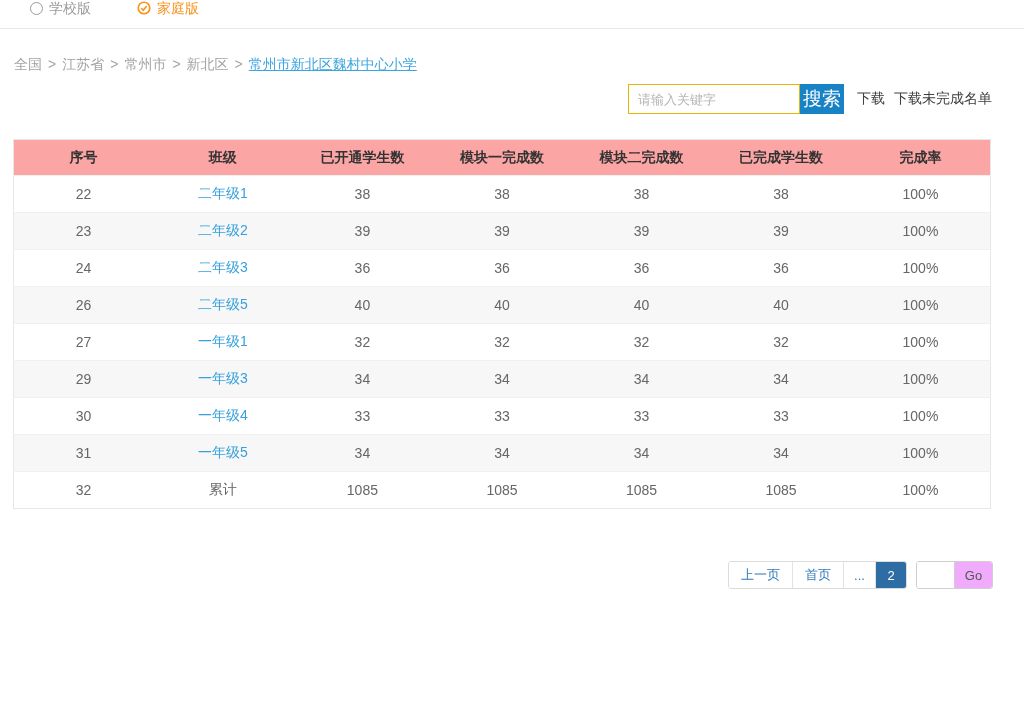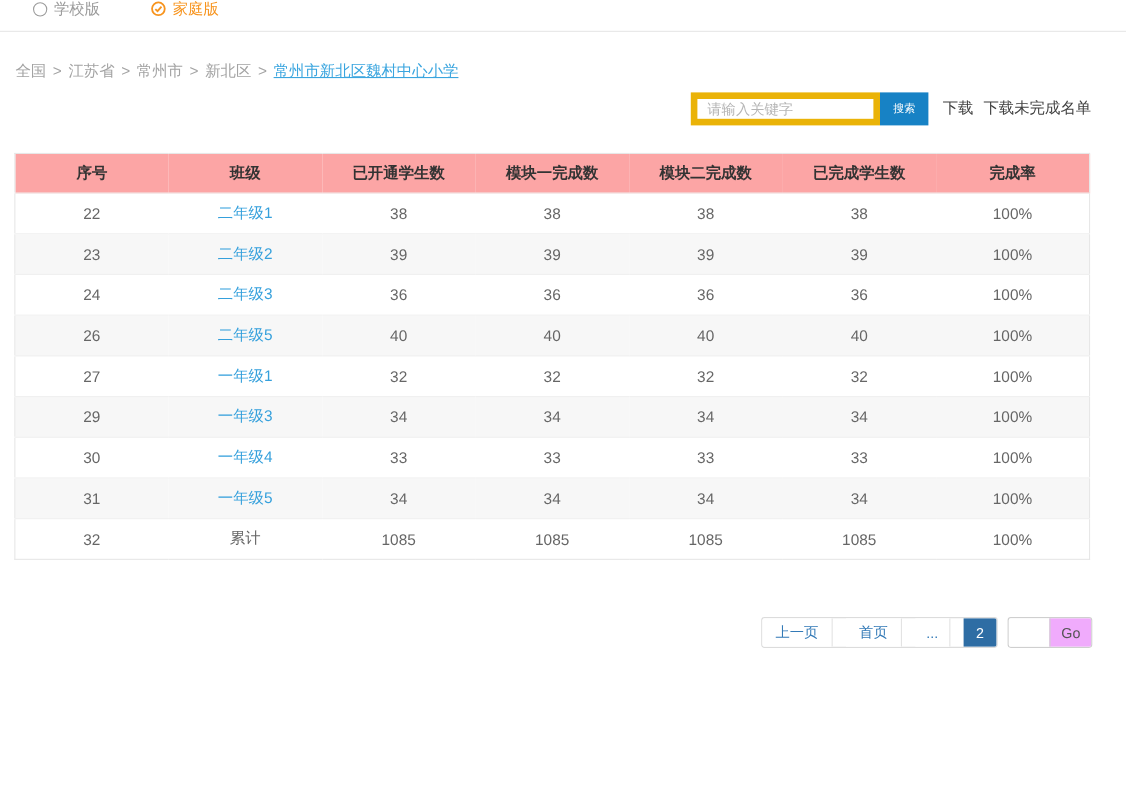--- a/index.html
+++ b/index.html
@@ -19,44 +19,44 @@
 
   
   .breadcrumb { margin:27px 0 0 14px; font-size:14px; color:#a3a3a3; }
   .breadcrumb .sep { margin:0 6px; color:#a3a3a3; }
   .breadcrumb .crumb { color:#a3a3a3; text-decoration:none; cursor:pointer; }
   .breadcrumb .current { color:#3aa5df; text-decoration:underline; cursor:pointer; }
 
   
   .toolbar { margin:10px 32px 0 0; display:flex; justify-content:flex-end;
     align-items:center; }
-  .search-input { width:172px; height:30px; border:6px solid #eab308;
+  .search-input { width:172px; height:30px; border:1px solid #eab308;
     padding:0 9px; font-size:13px; color:#555; outline:none; }
   .search-input::placeholder { color:#b5b5b5; }
   .search-btn { width:44px; height:30px; background:#1782c5; color:#fff;
-    border:none; font-size:10px; cursor:pointer; }
+    border:none; font-size:19px; cursor:pointer; }
   .dl-link { font-size:14px; color:#404040; margin-left:13px; cursor:pointer;
     text-decoration:none; }
   .dl-link + .dl-link { margin-left:9px; }
 
   
   table.report { width:978px; margin:25px 0 0 13px; border-collapse:collapse;
     border:1px solid #e7e7e7; table-layout:fixed; }
   table.report th { height:36px; background:#fca5a5; color:#333; font-size:14px;
     font-weight:bold; text-align:center; }
   table.report td { height:37px; font-size:14px; color:#666; text-align:center;
     background:#fff; border-top:1px solid #f0f0f0; }
   table.report tr:nth-child(even) td { background:#f7f7f7; }
   table.report a.class-link { color:#35a0dc; text-decoration:none; cursor:pointer; }
 
   
   .pager-row { margin:52px 31px 0 0; display:flex; justify-content:flex-end;
     align-items:center; }
   .pager-group { display:flex; border:1px solid #dcdcdc; border-radius:3px;
-    overflow:hidden; height:28px;gap:12px; }
+    overflow:hidden; height:28px; }
   .pager-group .pg-item { min-width:44px; padding:0 12px; display:flex;
     align-items:center; justify-content:center; font-size:13px; color:#337ab7;
     background:#fff; border-right:1px solid #e3e3e3; cursor:pointer; }
   .pager-group .pg-item:last-child { border-right:none; }
   .pager-group .pg-ellipsis { min-width:32px; padding:0 8px; cursor:default; }
   .pager-group .pg-active { background:#2e6da4; color:#fff; min-width:30px;
     padding:0 10px; cursor:default; }
   .goto-group { display:flex; margin-left:9px; border:1px solid #cfcfcf;
     border-radius:3px; overflow:hidden; height:28px; }
   .goto-input { width:37px; border:none; outline:none; padding:0 4px;

